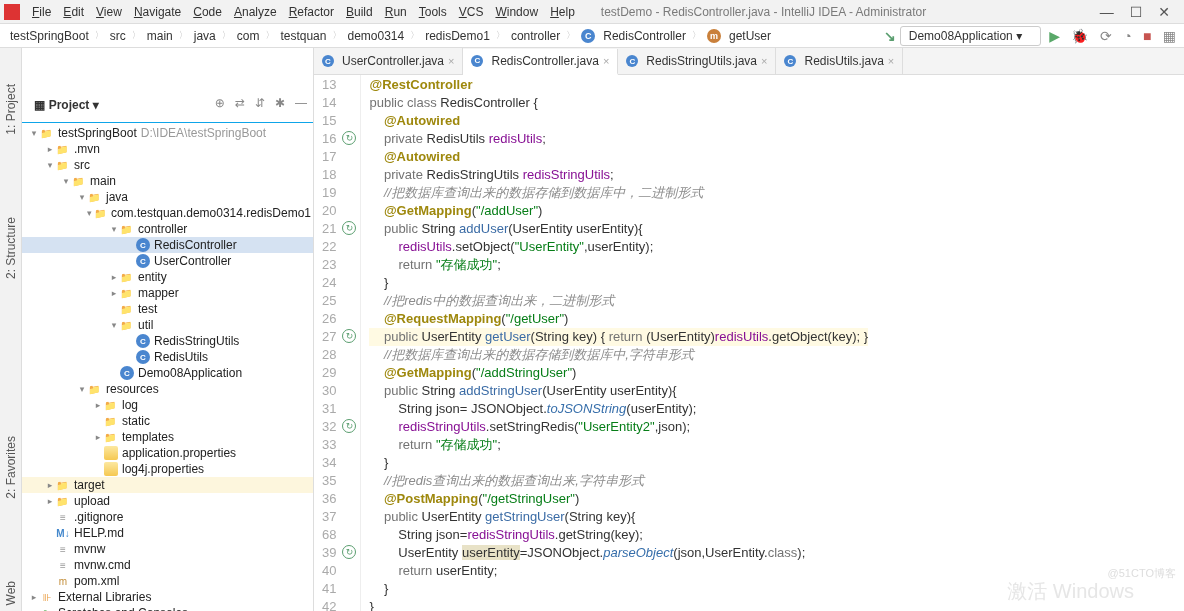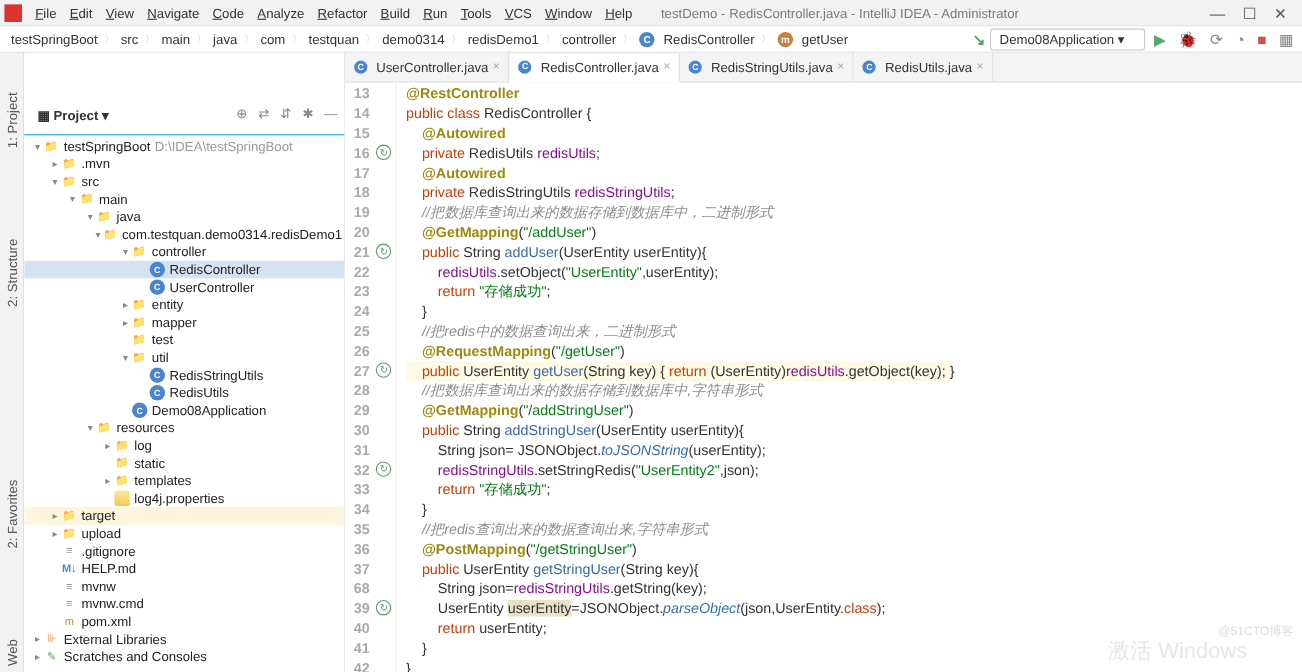--- a/index.html
+++ b/index.html
@@ -44,26 +44,26 @@
 .tlabel { color: #222; }
 .tnote { color: #999; margin-left: 4px; }
 .editor { flex: 1; display: flex; flex-direction: column; background: #fff; }
 .tabs { display: flex; align-items: center; height: 27px; border-bottom: 1px solid #ddd; background: #f4f4f4; }
 .tab { display: flex; align-items: center; padding: 0 8px; height: 100%; gap: 4px; border-right: 1px solid #ddd; background: #f4f4f4; cursor: pointer; }
 .tab.active { background: #fff; border-bottom: 2px solid #fff; margin-bottom: -1px; position: relative; }
 .tab.active::after { content: ""; position: absolute; bottom: -1px; left: 0; right: 0; height: 2px; background: #4a86cf; display: none; }
 .tab .cl { color: #aaa; font-size: 11px; }
 .code { flex: 1; display: flex; overflow: auto; font-family: "JetBrains Mono", Consolas, monospace; font-size: 13px; line-height: 18px; }
 .gutter { background: #fff; border-right: 1px solid #eee; text-align: right; color: #aaa; padding: 1px 24px 0 8px; user-select: none; position: relative; }
-.gnum { height: 18px; font-weight: bold; }
+.gnum { height: 18px; }
 .gicon { position: absolute; right: 4px; width: 14px; height: 14px; border: 1px solid #5a9e6f; border-radius: 50%; background: #fff; color: #5a9e6f; font-size: 9px; display: flex; align-items: center; justify-content: center; }
 .lines { padding: 1px 0 0 8px; white-space: pre; }
 .ln { height: 18px; }
 .ln.hl { background: #fffae3; }
-.kw { color: #c2410c; } .ann { color: #9e880d; font-weight: bold; } .str { color: #067d17; } .com { color: #8c8c8c; font-style: italic; } .me { color: #871094; } .me2 { color: #3a6ba5; } .id2 { color: #366eaa; }
+.kw { color: #737373; } .ann { color: #9e880d; font-weight: bold; } .str { color: #067d17; } .com { color: #8c8c8c; font-style: italic; } .me { color: #871094; } .me2 { color: #3a6ba5; } .id2 { color: #366eaa; }
 .watermark { position: absolute; right: 50px; bottom: 6px; color: #e6e6e6; font-size: 20px; pointer-events: none; }
 .watermark2 { position: absolute; right: 8px; bottom: 30px; color: #ddd; font-size: 11px; }
 .micon { width:14px;height:14px;display:inline-flex;align-items:center;justify-content:center;font-size:9px;font-weight:bold;border-radius:50%;color:#fff;background:#c9803b;margin-right:4px;}
 .cicon { width:14px;height:14px;display:inline-flex;align-items:center;justify-content:center;font-size:9px;font-weight:bold;border-radius:50%;color:#fff;background:#4a86cf;margin-right:4px;}
 </style>
 </head>
 <body>
 
 <div class="menubar">
   <div class="logo"></div>
@@ -248,20 +248,26 @@
           <span class="ind" style="width:68px"></span>
           <span class="tw"></span>
           <span class="fico folder">📁</span>
           <span class="tlabel">static</span>
         </div>
         <div class="trow">
           <span class="ind" style="width:68px"></span>
           <span class="tw">▸</span>
           <span class="fico folder">📁</span>
           <span class="tlabel">templates</span>
+        </div>
+        <div class="trow">
+          <span class="ind" style="width:68px"></span>
+          <span class="tw"></span>
+          <span class="fico prop"></span>
+          <span class="tlabel">application.properties</span>
         </div>
         <div class="trow">
           <span class="ind" style="width:68px"></span>
           <span class="tw"></span>
           <span class="fico prop"></span>
           <span class="tlabel">log4j.properties</span>
         </div>
         <div class="trow hl">
           <span class="ind" style="width:20px"></span>
           <span class="tw">▸</span>

